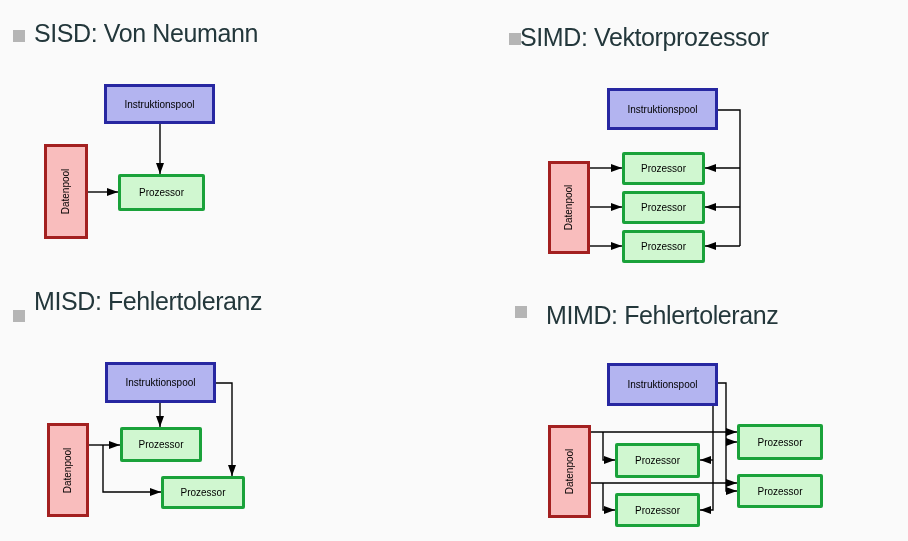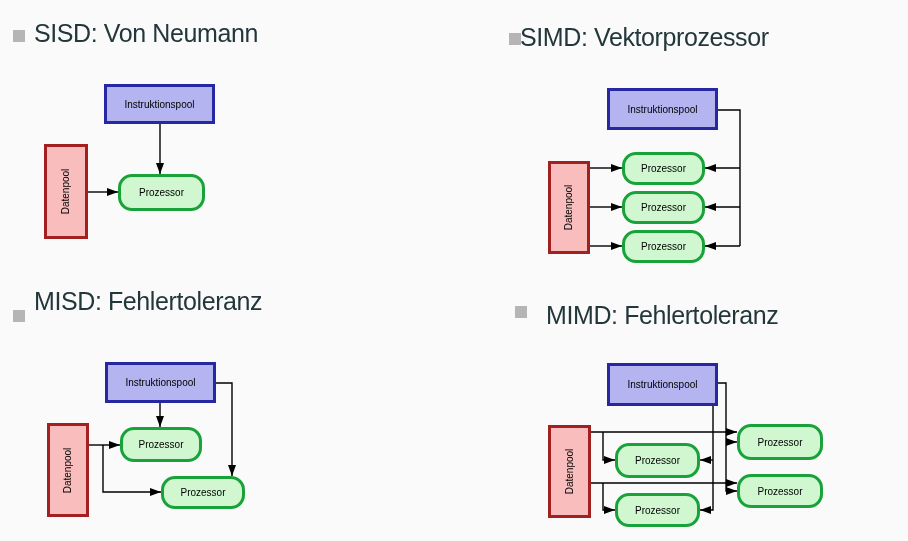--- a/index.html
+++ b/index.html
@@ -16,21 +16,21 @@
     color:var(--heading-color,#23373b);letter-spacing:-0.4px;white-space:nowrap;line-height:1.05;
   }
   .bullet{position:absolute;z-index:3;width:12px;height:12px;background:var(--bullet-color,#b5b5b5)}
   .box{
     position:absolute;z-index:2;box-sizing:border-box;
     display:flex;align-items:center;justify-content:center;
     font-size:10px;color:#000;white-space:nowrap;
   }
   .ip{background:var(--instruction-fill,#b3b4f0);border:3px solid var(--instruction-border,#2727a1)}
   .dp{background:var(--data-fill,#f9bdbd);border:3px solid var(--data-border,#a32020)}
-  .pr{background:var(--processor-fill,#d0f7d0);border:3px solid var(--processor-border,#1aa23a);border-radius:14px}
+  .pr{background:var(--processor-fill,#d0f7d0);border:3px solid var(--processor-border,#1aa23a);border-radius:2px}
   .vtext{transform:rotate(-90deg);white-space:nowrap}
 </style>
 </head>
 <body>
 
 <svg class="wires" width="908" height="541" aria-hidden="true">
   <defs>
     <marker id="ah" markerWidth="11" markerHeight="8" refX="11" refY="4" orient="auto" markerUnits="userSpaceOnUse">
       <path d="M0,0 L11,4 L0,8 Z"></path>
     </marker>

